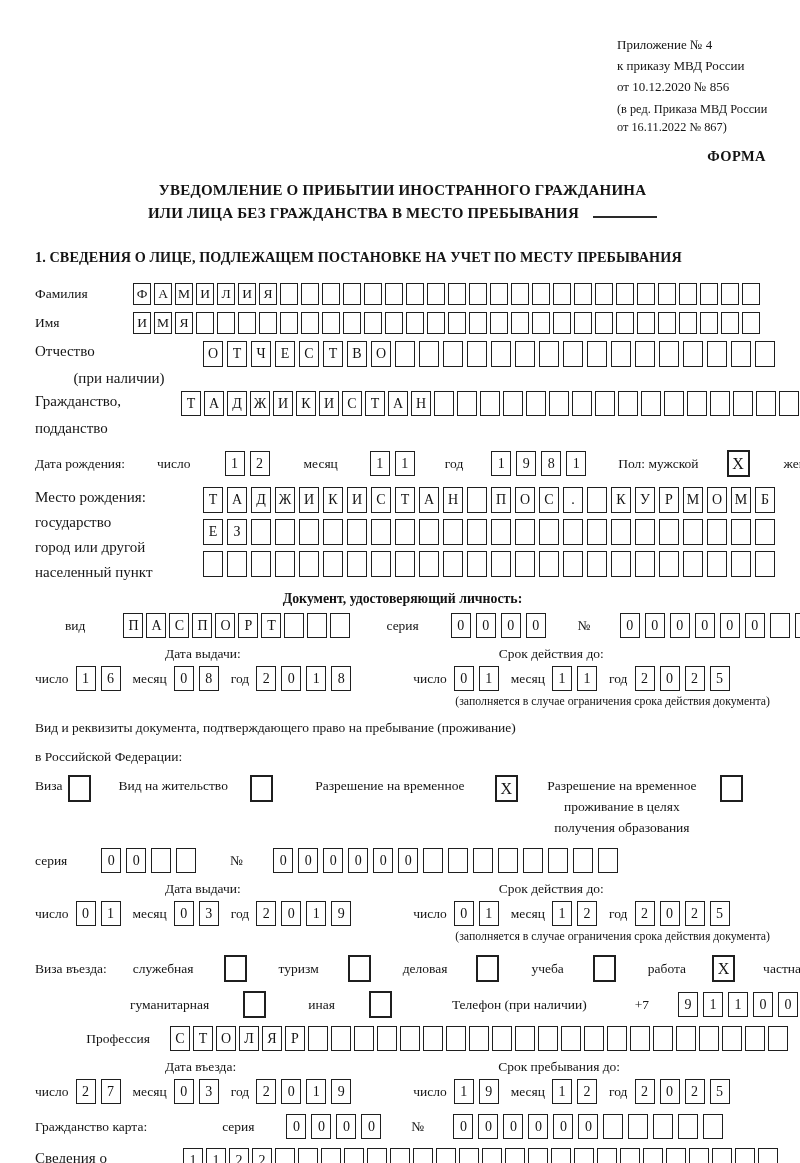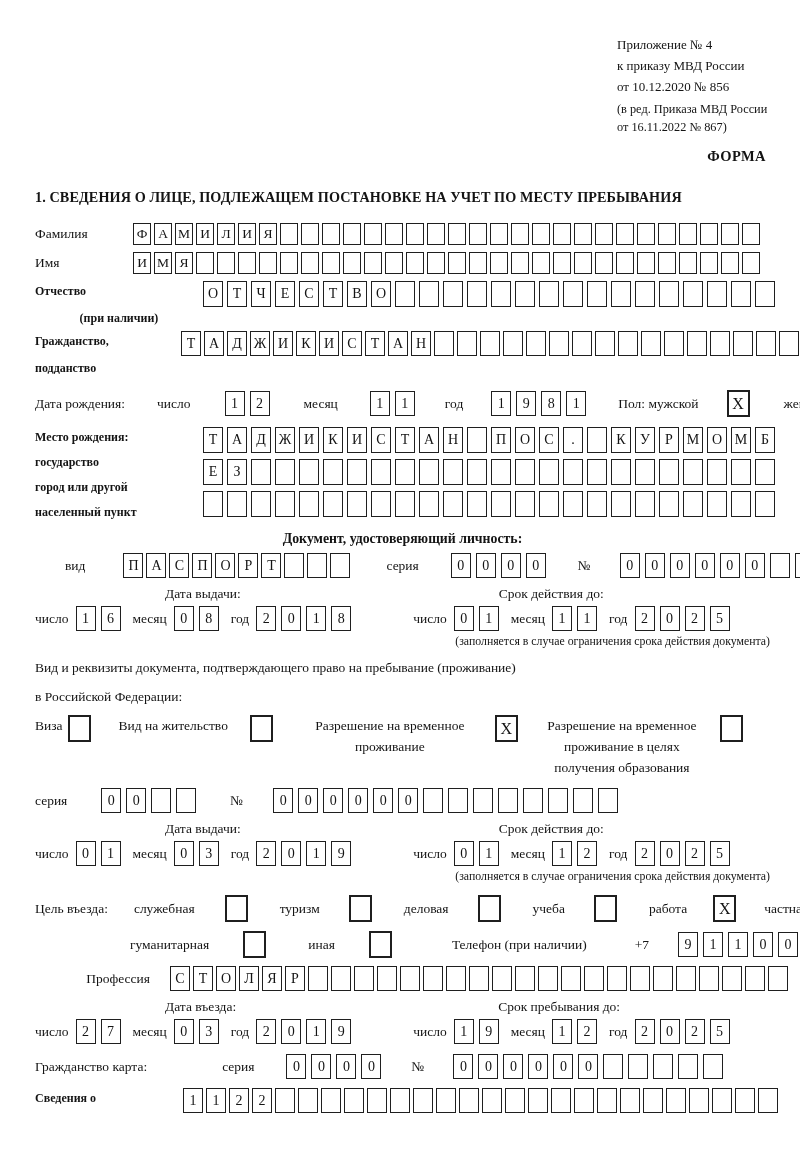--- a/index.html
+++ b/index.html
@@ -12,21 +12,21 @@
   .ref-amend{margin-left:582px;font-size:12.3px;line-height:18px;margin-top:3px;white-space:nowrap;}
   .forma{text-align:right;padding-right:4px;font-weight:bold;font-size:14.5px;margin-top:12px;letter-spacing:.4px;}
 
   .title{text-align:center;font-weight:bold;font-size:15px;line-height:23px;margin-top:14px;letter-spacing:.2px;}
   .uline{display:inline-block;width:64px;height:13px;border-bottom:2px solid #2a2a2a;margin-left:14px;}
   .section{font-weight:bold;font-size:14.2px;margin-top:24px;letter-spacing:.1px;}
 
   .row{display:flex;align-items:flex-start;}
   .rowc{display:flex;align-items:center;gap:20px;}
   .lbl{font-size:13.5px;line-height:22px;flex-shrink:0;white-space:nowrap;}
-  .lbl2{font-size:12px;line-height:21px;white-space:nowrap;font-weight:bold;}
+  .lbl2{font-size:15px;line-height:21px;white-space:nowrap;}
 
   .boxes{display:flex;gap:3px;flex-wrap:nowrap;}
   .box{box-sizing:border-box;flex:0 0 18px;width:18px;height:22px;border:1.8px solid #1f1f1f;
        display:flex;align-items:center;justify-content:center;font-size:13.5px;}
   .boxes.lg{gap:4px}.boxes.lg .box{flex-basis:20px;width:20px;height:26px;font-size:14px;}
   .boxes.md{gap:3px}.boxes.md .box{flex-basis:20px;width:20px;height:25px;font-size:14px;}
   .boxes.num{gap:5px}.boxes.num .box{flex-basis:20px;width:20px;height:25px;font-size:14px;}
 
   .cbox{box-sizing:border-box;width:23px;height:27px;border:2px solid #1f1f1f;flex-shrink:0;
         display:flex;align-items:center;justify-content:center;font-size:16px;}
@@ -49,20 +49,26 @@
     <div>Приложение № 4</div>
     <div>к приказу МВД России</div>
     <div>от 10.12.2020 № 856</div>
   </div>
   <div class="ref-amend">
     <div>(в ред. Приказа МВД России</div>
     <div>от 16.11.2022 № 867)</div>
   </div>
   <div class="forma">ФОРМА</div>
 
+  <div class="title">
+    <div>УВЕДОМЛЕНИЕ О ПРИБЫТИИ ИНОСТРАННОГО ГРАЖДАНИНА</div>
+    <div>
+      <span>ИЛИ ЛИЦА БЕЗ ГРАЖДАНСТВА В МЕСТО ПРЕБЫВАНИЯ</span><span class="uline"></span>
+    </div>
+  </div>
 
   <div class="section">1. СВЕДЕНИЯ О ЛИЦЕ, ПОДЛЕЖАЩЕМ ПОСТАНОВКЕ НА УЧЕТ ПО МЕСТУ ПРЕБЫВАНИЯ</div>
 
   <div class="row" style="margin-top:17px;align-items:center;">
     <span class="lbl" style="width:98px;">Фамилия</span>
     <div class="boxes">
           <span class="box">Ф</span>
           <span class="box">А</span>
           <span class="box">М</span>
           <span class="box">И</span>
@@ -402,21 +408,20 @@
   <div class="lbl" style="margin-top:8px;">Вид и реквизиты документа, подтверждающего право на пребывание (проживание)</div>
   <div class="lbl" style="margin-top:7px;">в Российской Федерации:</div>
 
   <div class="row" style="margin-top:7px;">
     <span class="lbl">Виза</span>
     <span class="cbox" style="margin-left:5px;"></span>
     <span class="lbl" style="margin-left:28px;">Вид на жительство</span>
     <span class="cbox" style="margin-left:22px;"></span>
     <div class="opt-text" style="margin-left:28px;width:178px;">
       <div>Разрешение на временное</div>
-      <div>проживание</div>
     </div>
     <span class="cbox" style="margin-left:16px;">X</span>
     <div class="opt-text" style="margin-left:18px;width:172px;">
       <div>Разрешение на временное</div>
       <div>проживание в целях</div>
       <div>получения образования</div>
     </div>
     <span class="cbox" style="margin-left:12px;"></span>
   </div>
 
@@ -487,21 +492,21 @@
             <span class="box">2</span>
             <span class="box">0</span>
             <span class="box">2</span>
             <span class="box">5</span>
           </div>
     </div>
   </div>
   <div class="note">(заполняется в случае ограничения срока действия документа)</div>
 
   <div class="rowc" style="margin-top:11px;">
-    <span class="lbl">Цель въезда:</span>
+    <span class="lbl">Виза въезда:</span>
     <span class="lbl" style="margin-left:6px;">служебная</span>
     <span class="cbox" style="margin-left:10px;"></span>
     <span class="lbl" style="margin-left:12px;">туризм</span>
     <span class="cbox" style="margin-left:9px;"></span>
     <span class="lbl" style="margin-left:12px;">деловая</span>
     <span class="cbox" style="margin-left:9px;"></span>
     <span class="lbl" style="margin-left:12px;">учеба</span>
     <span class="cbox" style="margin-left:9px;"></span>
     <span class="lbl" style="margin-left:12px;">работа</span>
     <span class="cbox" style="margin-left:6px;">X</span>

